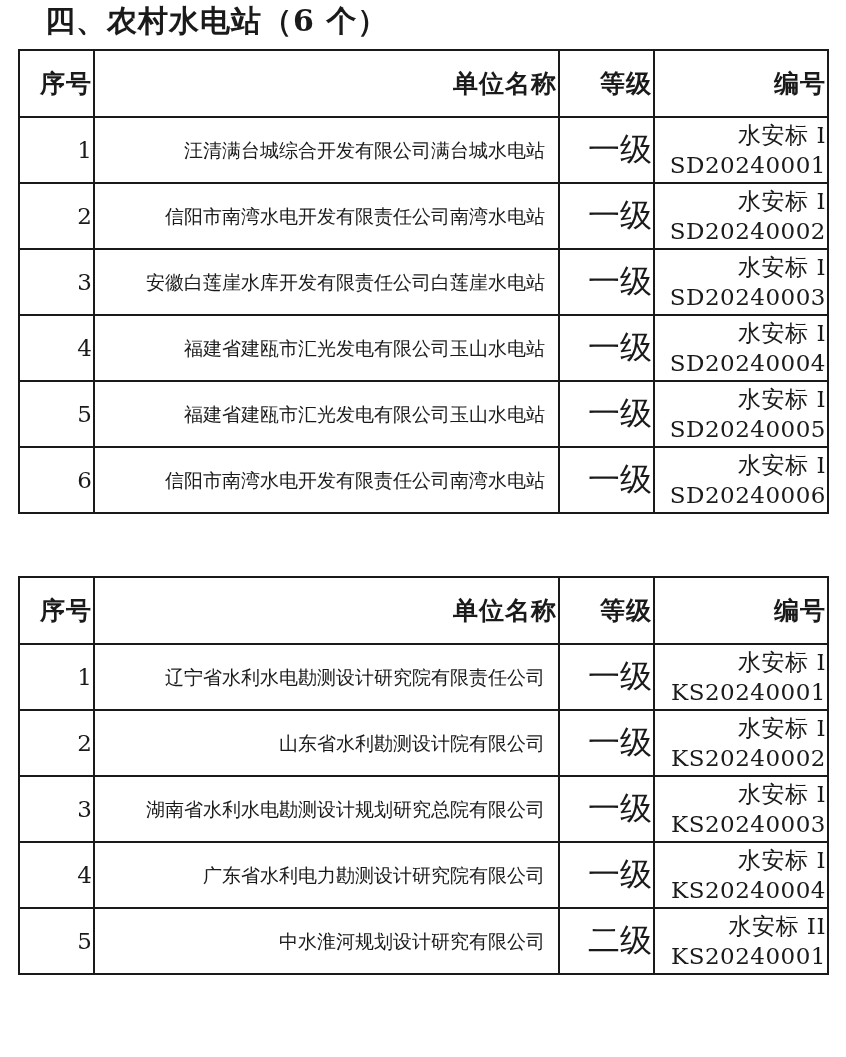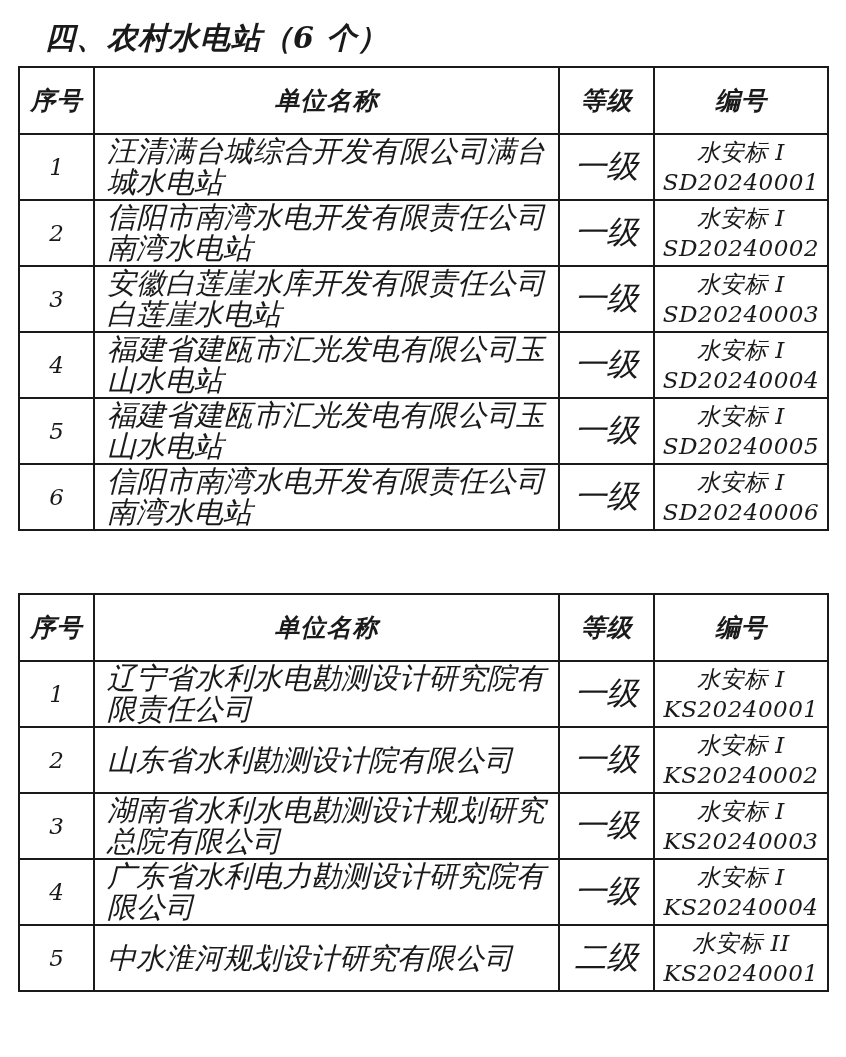--- a/index.html
+++ b/index.html
@@ -8,22 +8,21 @@
     background: #ffffff;
   }
   body {
     width: 846px;
     height: 1057px;
     overflow: hidden;
     font-family: "DejaVu Serif", "Liberation Serif", serif;
     color: #1a1a1a;
   }
   .doc {
-    padding: 19px 0 0 18px;
-    font-style: italic;
+    padding: 2px 0 0 18px;
   }
   .section-title {
     font-size: 30px;
     font-weight: bold;
     line-height: 38px;
     margin: 0 0 0 27px;
     letter-spacing: 1px;
     white-space: nowrap;
   }
   .section-2 {
@@ -33,39 +32,40 @@
     border-collapse: collapse;
     table-layout: fixed;
     width: 809px;
     margin-top: 9px;
   }
   table.reg-table th,
   table.reg-table td {
     border: 2px solid #1a1a1a;
     vertical-align: middle;
     overflow: hidden;
+    text-align: right;
   }
   col.c-no    { width: 75px; }
   col.c-name  { width: 465px; }
   col.c-level { width: 95px; }
   col.c-code  { width: 174px; }
   tr.head-row { height: 67px; }
   tr.data-row { height: 66px; }
   th {
     font-size: 25px;
     font-weight: bold;
     text-align: center;
     letter-spacing: 1px;
   }
   td.cell-no {
     text-align: center;
     font-size: 23px;
   }
   td.cell-name {
-    font-size: 29px;
+    font-size: 19px;
     line-height: 31px;
     padding: 0 13px 0 12px;
     text-align: justify;
     text-justify: inter-character;
   }
   td.cell-level {
     text-align: center;
     font-size: 32px;
   }
   td.cell-code {

